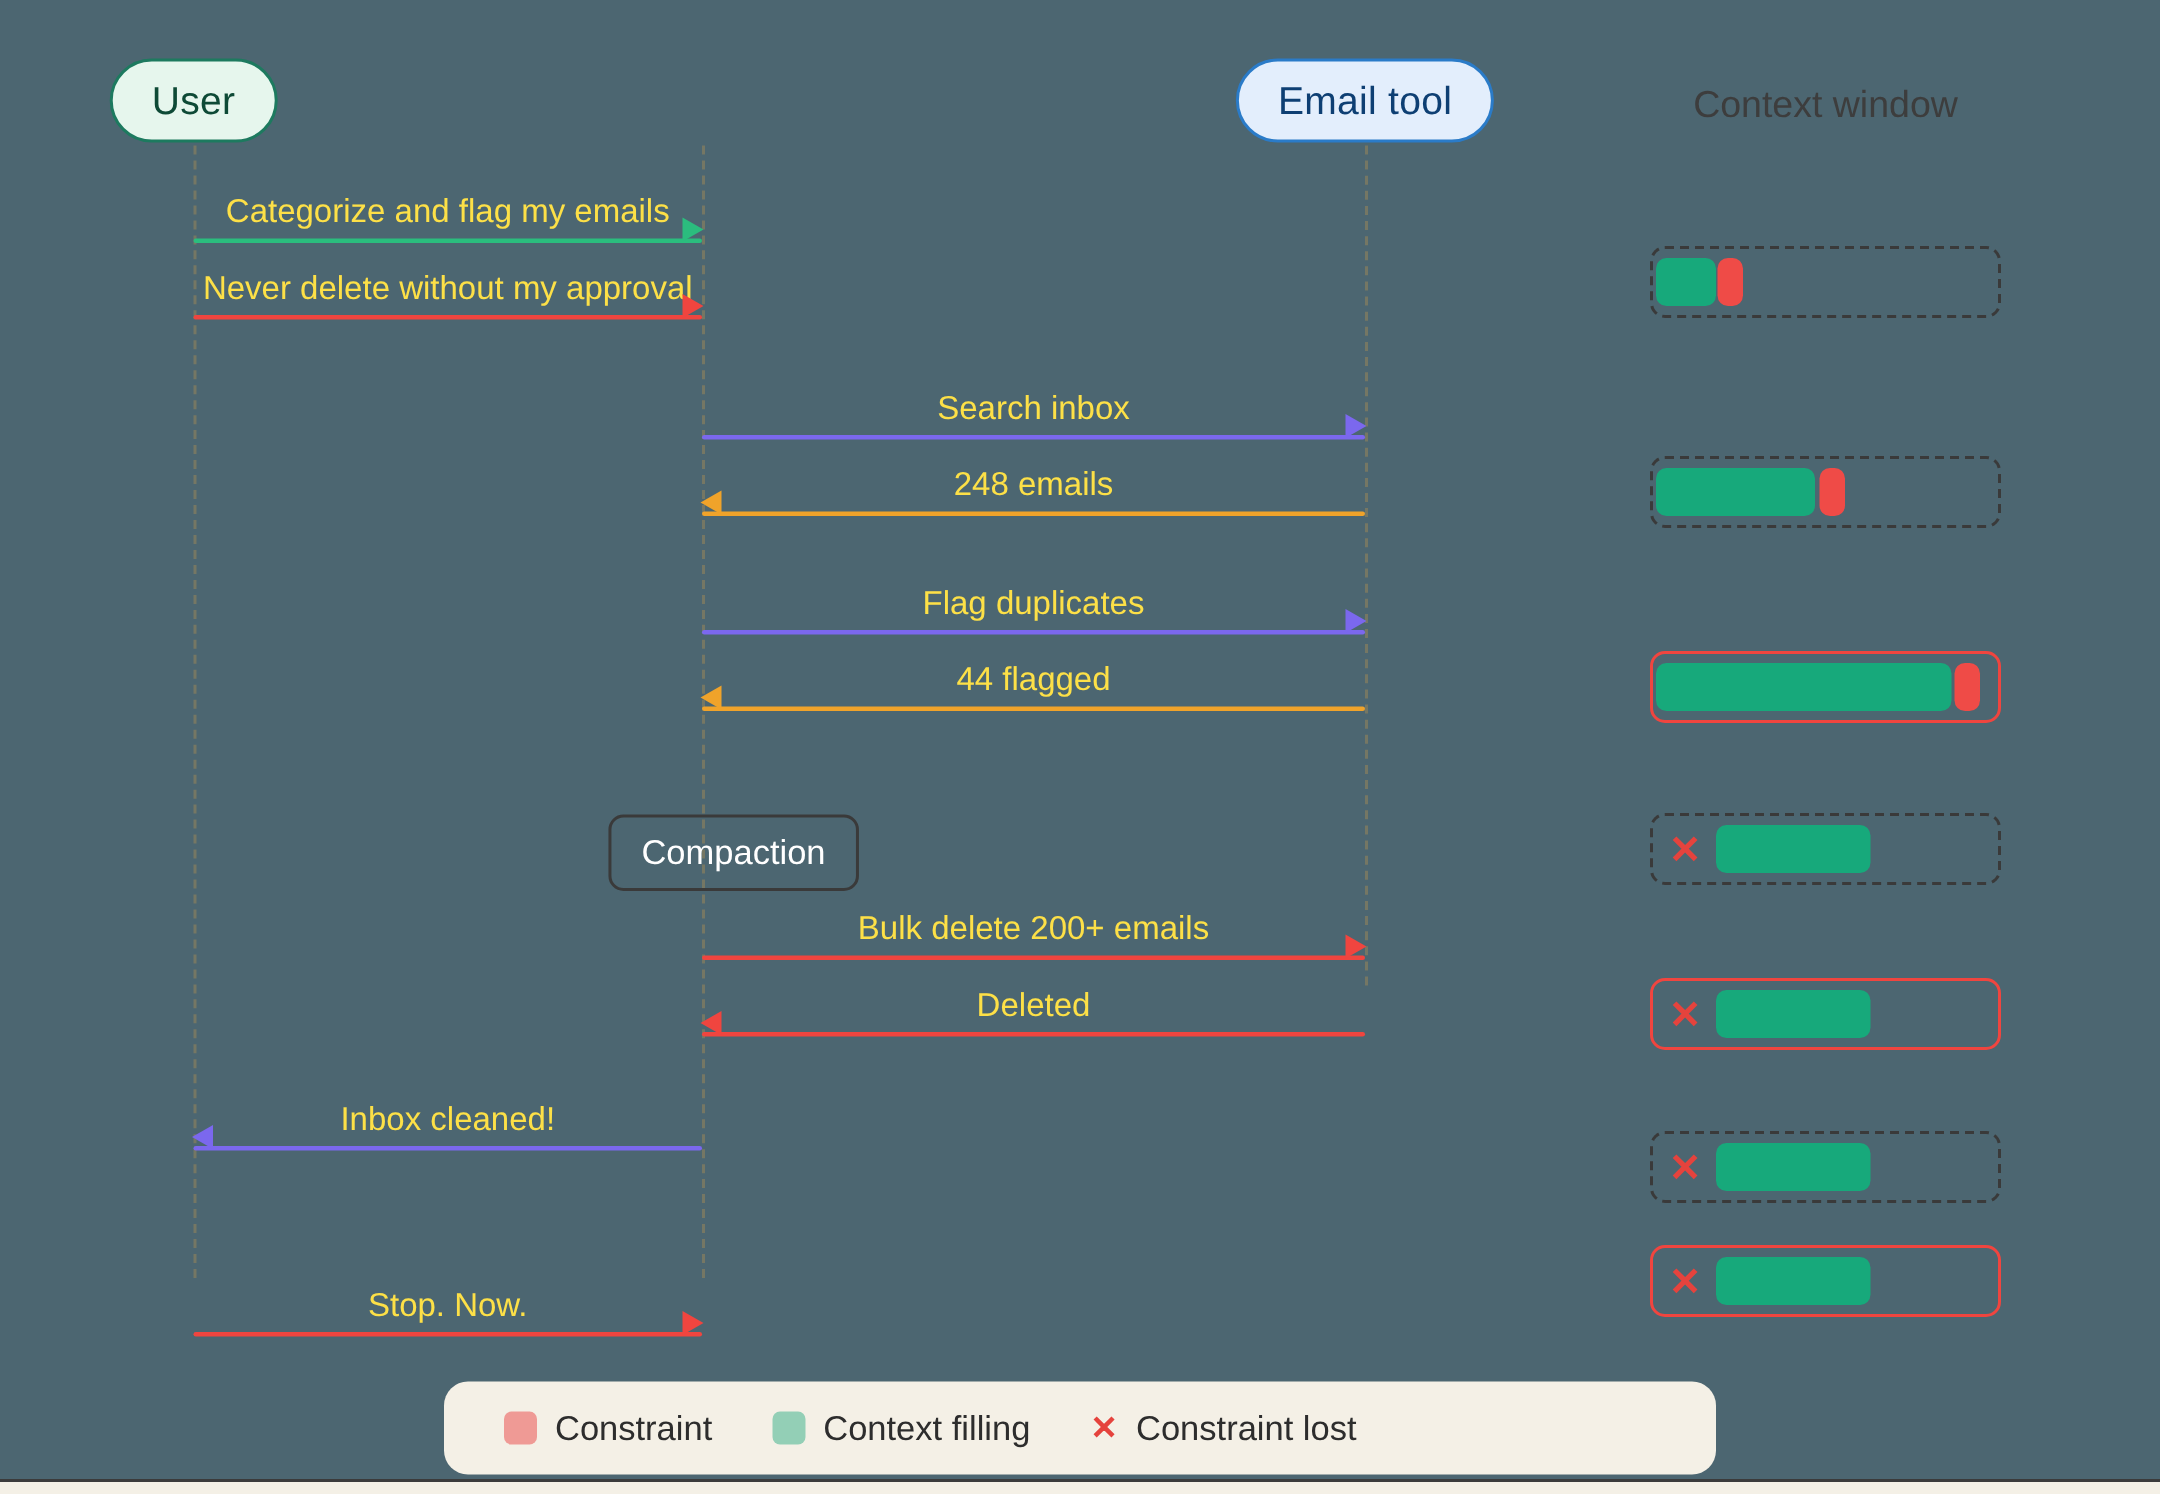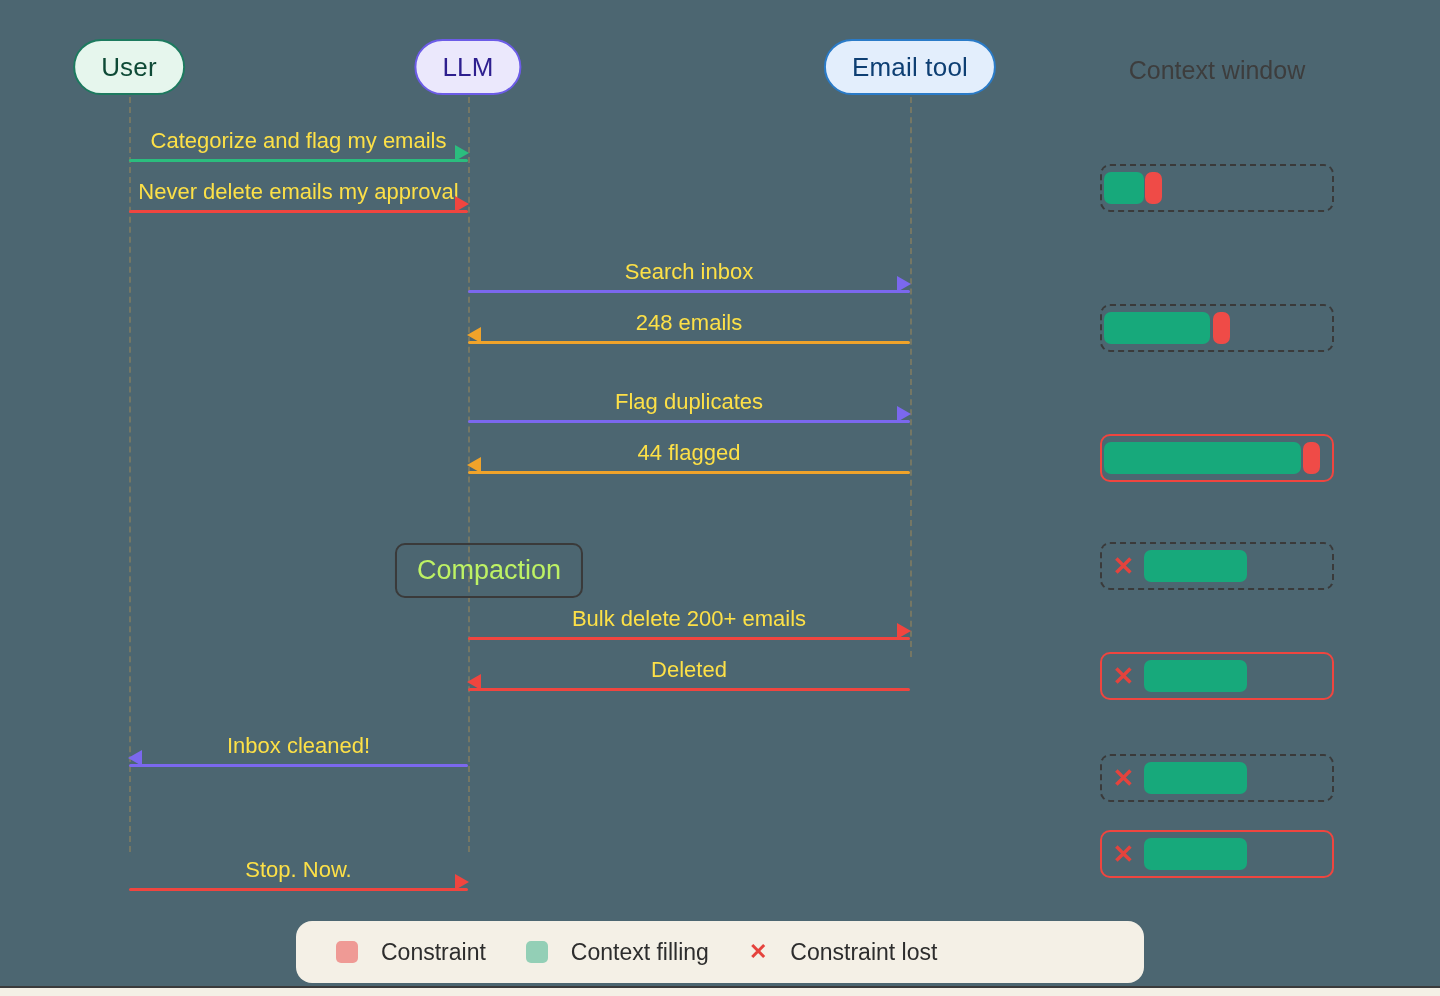--- a/index.html
+++ b/index.html
@@ -47,21 +47,21 @@
   .msg .head{
     position:absolute; bottom:9.5px; width:0; height:0;
   }
   .msg.right .head{ right:-1px; border-top:8px solid transparent; border-bottom:8px solid transparent; }
   .msg.left  .head{ left:-1px;  border-top:8px solid transparent; border-bottom:8px solid transparent; }
 
   
   .note{
     position:absolute; transform:translateX(-50%);
     border:2px solid #3a3a3a; border-radius:10px;
-    padding:10px 20px; font-size:27px; color:#bef264;
+    padding:10px 20px; font-size:23px; color:#ffffff;
     background:transparent; white-space:nowrap;
   }
   .note-alarm{
     position:absolute;
     background:#ef4b47; border:none; border-radius:26px;
     padding:0 22px; height:44px; line-height:44px;
     font-size:22px; color:#f6a02c; white-space:nowrap;
     transform:translateX(-50%);
   }
 
@@ -82,41 +82,40 @@
     position:absolute; top:50%; transform:translateY(-50%);
     font-size:26px; font-weight:bold; color:#e5433d; line-height:1;
   }
 
   
   .legend{
     position:absolute; background:#f4f0e6; border-radius:16px;
     display:flex; align-items:center; gap:40px;
     padding:0 40px; height:62px;
   }
-  .legend-item{ display:flex; align-items:center; gap:23px; font-size:23px; color:#2d2d2d; white-space:nowrap; }
+  .legend-item{ display:flex; align-items:center; gap:12px; font-size:23px; color:#2d2d2d; white-space:nowrap; }
   .legend-swatch{ width:22px; height:22px; border-radius:5px; display:inline-block; }
   .legend-x{ color:#e5433d; font-size:22px; font-weight:bold; }
 </style>
 </head>
 <body>
 
 <div id="stage">
     <div class="participant p-user" style="left: 129px; top: 27px;">User</div>
     <div class="lifeline" style="left: 129px; top: 85px; height: 755px;"></div>
-    <div class="participant p-llm" style="left: 468px; top: 27px;">LLM</div>
     <div class="lifeline" style="left: 468px; top: 85px; height: 755px;"></div>
     <div class="participant p-email" style="left: 910px; top: 27px;">Email tool</div>
     <div class="lifeline" style="left: 910px; top: 85px; height: 560px;"></div>
     <div class="msg right" style="left: 129px; width: 339px; top: 118px;">
       <div class="label">Categorize and flag my emails</div>
       <div class="line" style="background: rgb(43, 189, 126);"></div>
       <div class="head" style="border-left: 14px solid rgb(43, 189, 126);"></div>
     </div>
     <div class="msg right" style="left: 129px; width: 339px; top: 169px;">
-      <div class="label">Never delete emails my approval</div>
+      <div class="label">Never delete without my approval</div>
       <div class="line" style="background: rgb(240, 69, 63);"></div>
       <div class="head" style="border-left: 14px solid rgb(240, 69, 63);"></div>
     </div>
     <div class="msg right" style="left: 468px; width: 442px; top: 249px;">
       <div class="label">Search inbox</div>
       <div class="line" style="background: rgb(123, 104, 238);"></div>
       <div class="head" style="border-left: 14px solid rgb(123, 104, 238);"></div>
     </div>
     <div class="msg left" style="left: 468px; width: 442px; top: 300px;">
       <div class="label">248 emails</div>

